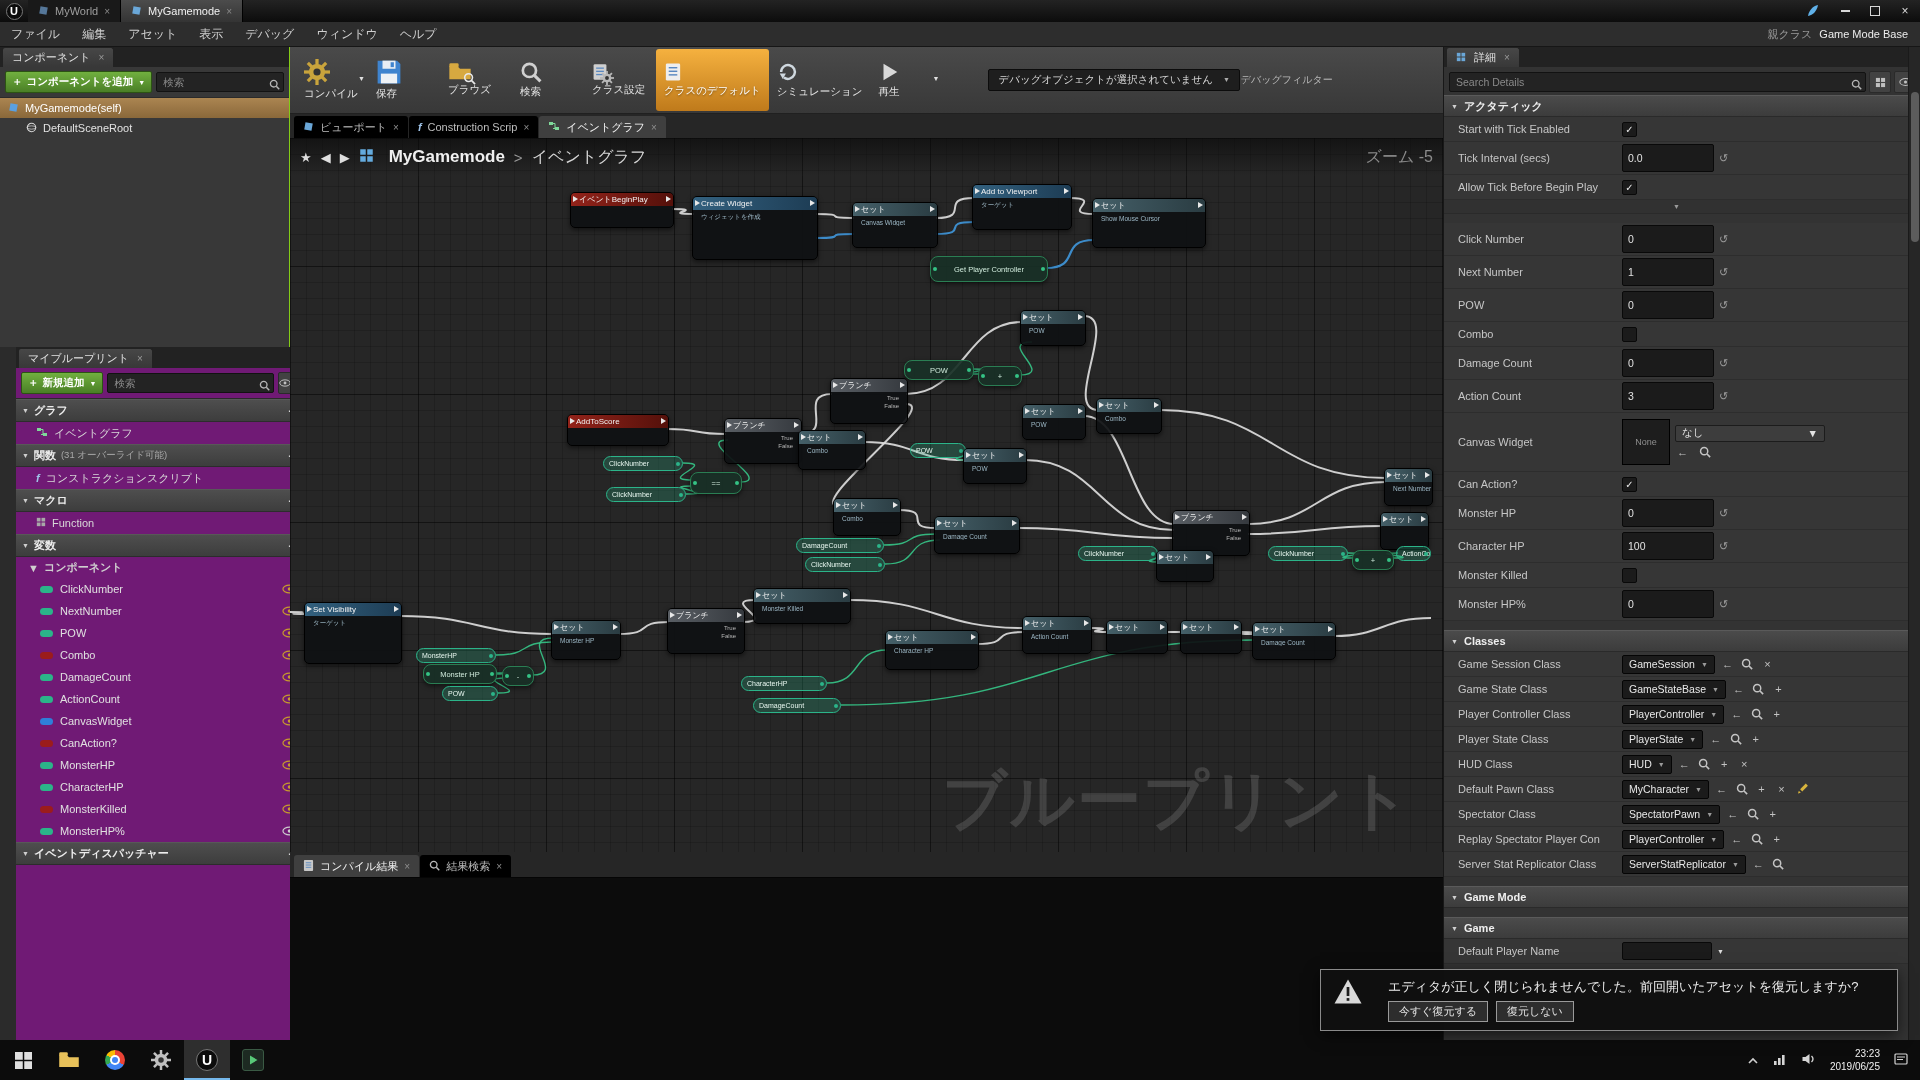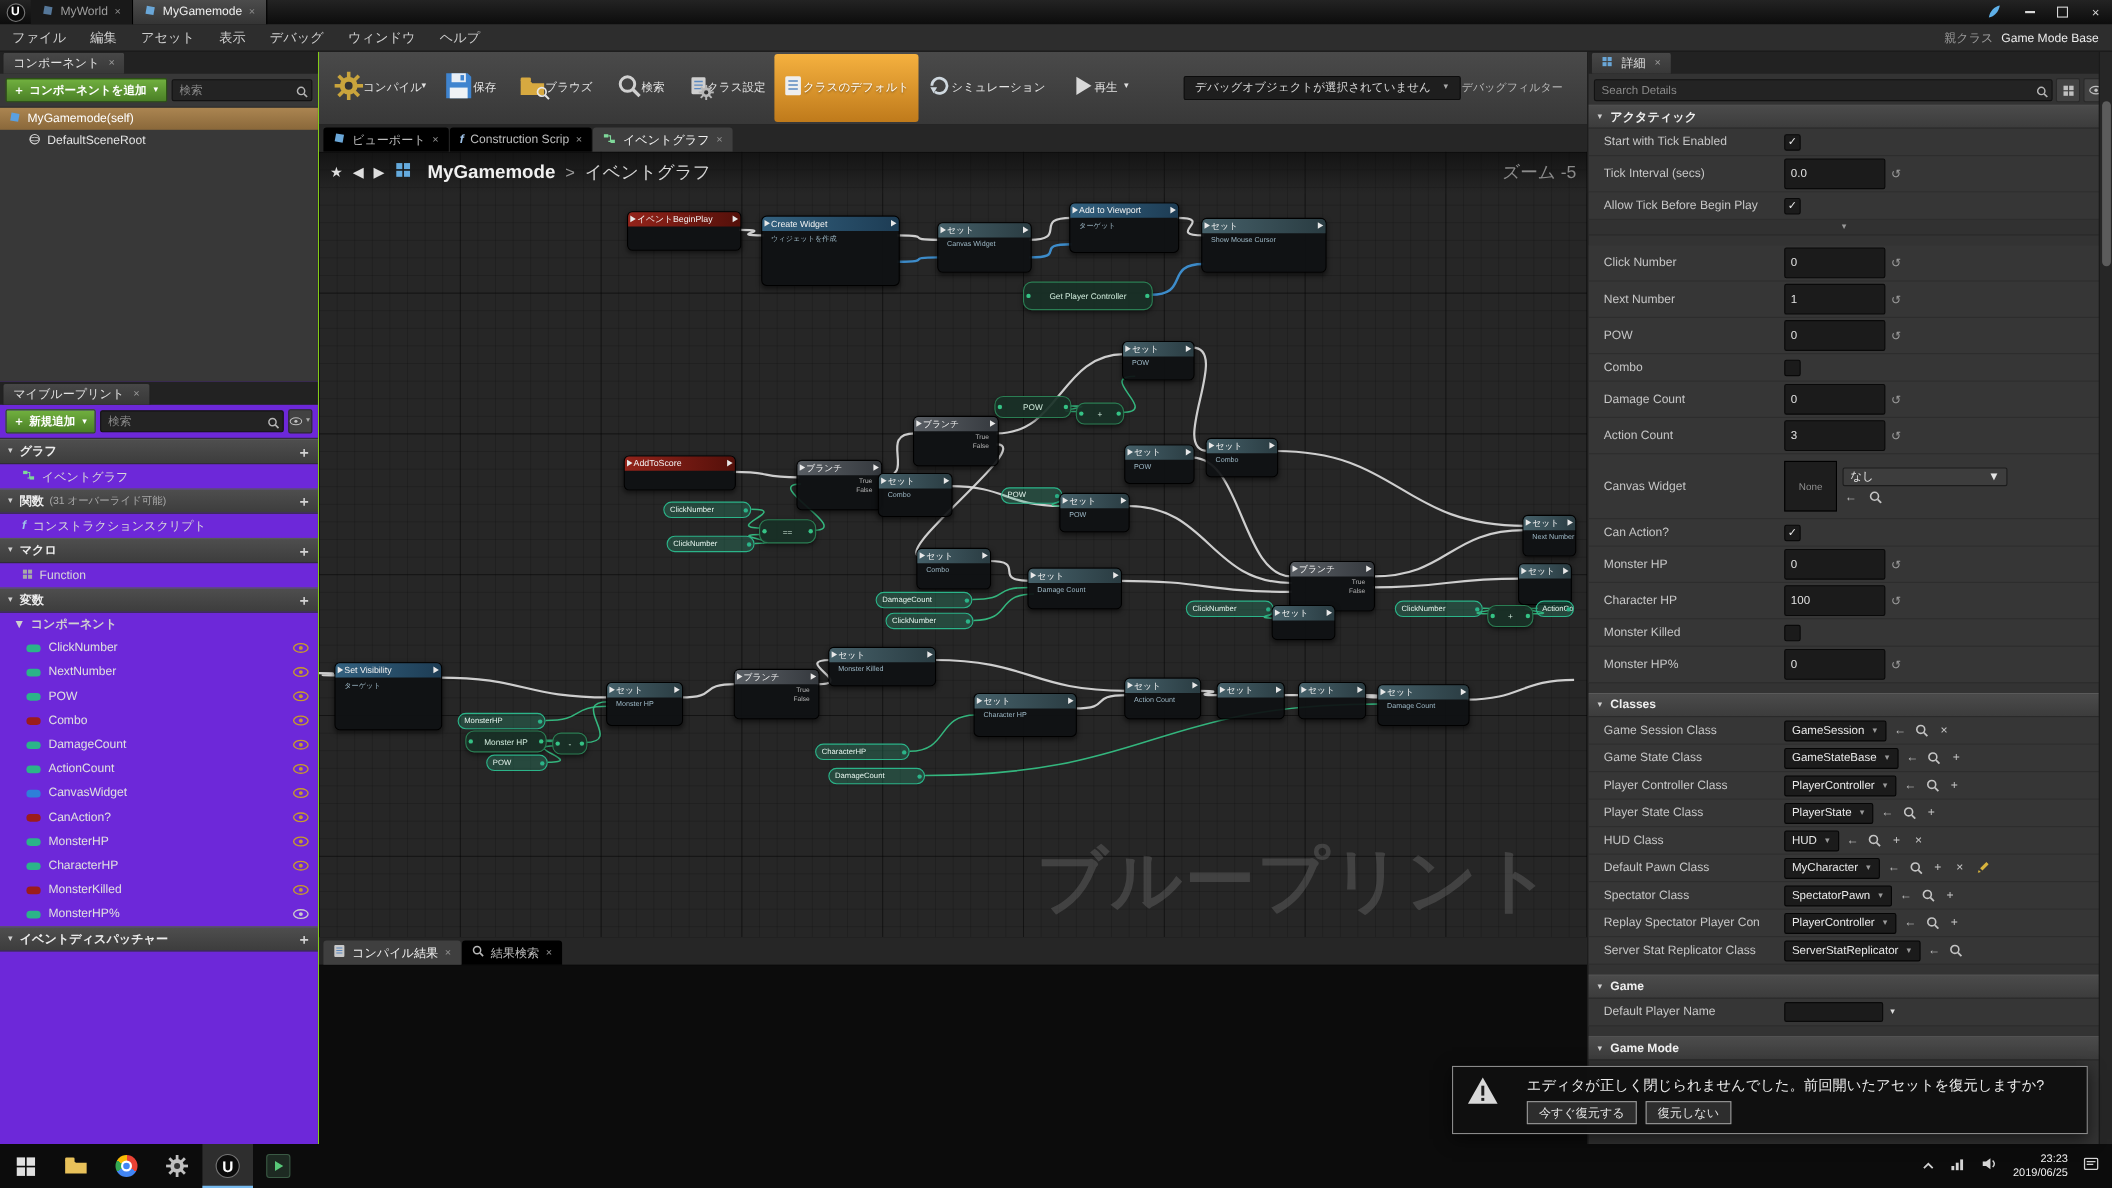--- a/index.html
+++ b/index.html
@@ -31,35 +31,35 @@
   .panel-toolbar{display:flex;gap:4px;padding:4px 5px;border-bottom:1px solid #2a2a2a;align-items:center}
   .green-btn{display:flex;align-items:center;gap:4px;background:linear-gradient(#71b03f,#4a7f26);border:1px solid #2c5313;border-radius:2px;color:#fff;font-size:10.5px;font-weight:bold;height:20px;padding:0 6px;white-space:nowrap}
   .green-btn .dd{font-size:7px;margin-left:1px}
   .searchbox{position:relative;flex:1;height:20px}
   .searchbox input{width:100%;height:100%;background:#232323;border:1px solid #121212;border-radius:2px;color:#cfcfcf;font-size:10.5px;padding:0 20px 0 6px;font-family:inherit;box-sizing:border-box}
   .searchbox input::placeholder{color:#8a8a8a}
   .searchbox .mg{position:absolute;right:4px;top:4px}
   .tree-row{display:flex;align-items:center;gap:6px;height:20px;padding-left:8px;font-size:11px;color:#e2e2e2}
   .tree-row.selected{background:linear-gradient(#ab8551,#8a683a);color:#fff}
   .tree-row.indent{padding-left:26px}
-  #mbp-panel{position:absolute;left:0;top:301px;width:289px;height:693px;background:#6d28d9}
+  #mbp-panel{position:absolute;left:16px;top:301px;width:289px;height:693px;background:#701a75}
   .icon-btn{width:20px;height:20px;display:flex;align-items:center;justify-content:center;background:#424242;border:1px solid #2a2a2a;border-radius:2px;gap:2px}
   .mbp-sec{display:flex;align-items:center;height:21px;background:linear-gradient(#4e4e4e,#3d3d3d);border-top:1px solid #585858;border-bottom:1px solid #2c2c2c;padding:0 6px;font-size:11px;font-weight:bold;color:#ececec;gap:5px}
   .mbp-sec .arrow{font-size:7px;color:#cfcfcf}
   .mbp-sec .suffix{font-weight:normal;font-size:9.5px;color:#a8a8a8}
   .mbp-sec .plus{margin-left:auto;color:#d4d4d4;font-size:13px}
   .mbp-item{display:flex;align-items:center;gap:6px;height:22px;padding-left:20px;font-size:11px;color:#d8d8d8}
   .mbp-sub{display:flex;align-items:center;gap:5px;height:21px;padding-left:12px;font-size:11px;font-weight:bold;color:#cfcfcf}
   .var-row{display:flex;align-items:center;height:22px;padding:0 8px 0 24px;font-size:11px;color:#e0e0e0;gap:7px}
   .var-pill-ic{width:13px;height:7px;border-radius:4px;flex:none}
   .var-eye{margin-left:auto;display:flex}
   
   #center-col{position:absolute;left:290px;top:46px;width:1153px;height:994px;background:#303030}
   #toolbar{position:absolute;left:0;top:0;width:100%;height:68px;background:linear-gradient(#4a4a4a,#383838);border-bottom:1px solid #202020;display:flex;align-items:center;padding:0 6px;box-sizing:border-box}
-  .tbar-btn{display:flex;flex-direction:row;align-items:center;justify-content:center;gap:0;min-width:56px;height:62px;padding:0 8px;color:#e4e4e4;font-size:10.5px;border-radius:3px;position:relative;white-space:nowrap}
+  .tbar-btn{display:flex;flex-direction:column;align-items:flex-start;justify-content:center;gap:0;min-width:56px;height:62px;padding:0 8px;color:#e4e4e4;font-size:10.5px;border-radius:3px;position:relative;white-space:nowrap}
   .tbar-btn.active{background:linear-gradient(#f5b13f,#bf7a1b);color:#fff;text-shadow:0 1px 2px rgba(0,0,0,.45)}
   .tbar-btn .ddv{position:absolute;right:3px;top:26px;font-size:7px;color:#e0e0e0}
   #debug-group{margin-left:46px;display:flex;flex-direction:row;align-items:center;gap:1px}
   #debug-dd{display:flex;align-items:center;gap:10px;background:#1e1e1e;border:1px solid #0c0c0c;border-radius:2px;height:20px;padding:0 9px;font-size:10.5px;color:#d8d8d8}
   #debug-dd .dd{font-size:7px;color:#aaa}
   #debug-label{font-size:10px;color:#b8b8b8}
   #doc-tabs{position:absolute;left:0;top:68px;width:100%;height:24px;background:#262626;display:flex;align-items:flex-end;padding-left:4px;gap:1px;box-sizing:border-box}
   .doc-tab{display:flex;align-items:center;gap:6px;height:22px;background:#000000;border-radius:3px 3px 0 0;padding:0 9px;font-size:11px;color:#bdbdbd}
   .doc-tab.active{background:#3f3f3f;color:#f2f2f2}
   .doc-tab .x{font-size:10px;color:#8f8f8f}
@@ -1201,34 +1201,34 @@
                   <circle cx="6" cy="6" r="4.2" fill="none" stroke="#c4c4c4" stroke-width="1.7"></circle>
                   <line x1="9.3" y1="9.3" x2="13" y2="13" stroke="#c4c4c4" stroke-width="1.9"></line>
                 </svg>
               </span>
             </span>
           </div>
         </div>
         <div class="dt-sec">
           <div class="dt-sec-h">
             <span class="arrow">▼</span>
-            <span>Game</span>
-          </div>
-          <div class="dt-row">
-            <span class="dt-label">Default Player Name</span>
-            <span class="dt-val">
-              <span class="txt-input"></span>
-              <span class="dd" style="font-size: 7px;">▼</span>
-            </span>
+            <span>Game Mode</span>
           </div>
         </div>
         <div class="dt-sec">
           <div class="dt-sec-h">
             <span class="arrow">▼</span>
-            <span>Game Mode</span>
+            <span>Game</span>
+          </div>
+          <div class="dt-row">
+            <span class="dt-label">Default Player Name</span>
+            <span class="dt-val">
+              <span class="txt-input"></span>
+              <span class="dd" style="font-size: 7px;">▼</span>
+            </span>
           </div>
         </div>
       </div>
     <div id="details-scroll">
       <div id="details-thumbel"></div>
     </div>
   </div>
 
   <div id="taskbar">
     <span id="tk-icons" style="display:flex">

